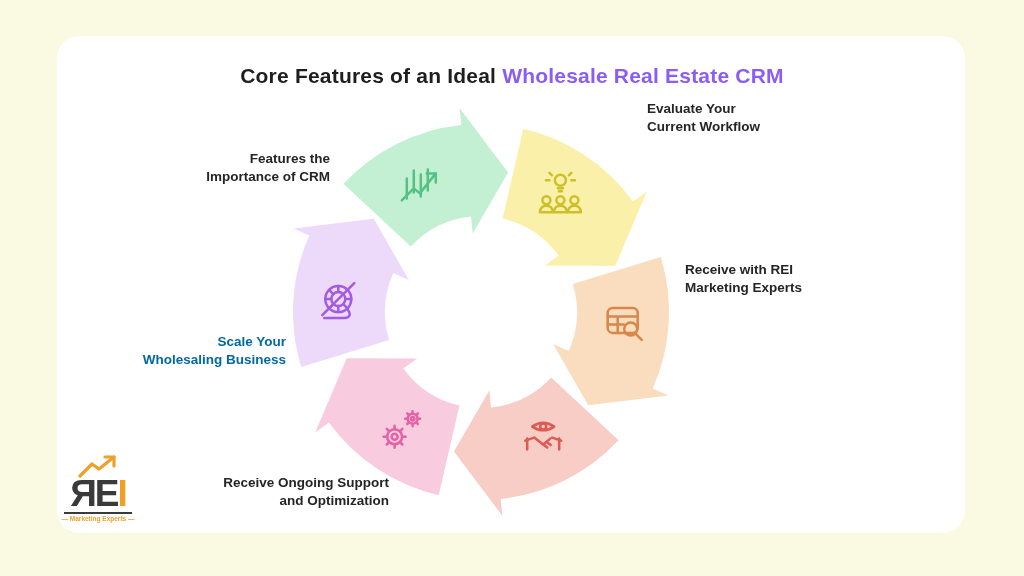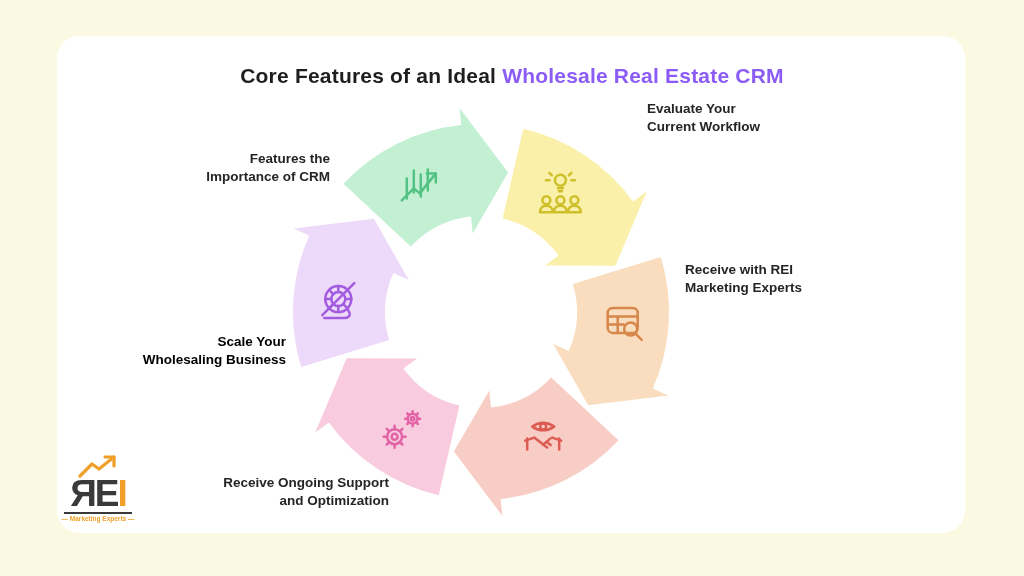--- a/index.html
+++ b/index.html
@@ -113,21 +113,21 @@
 </div>
 
 <div class="lbl" style="left: 628px; top: 455px; color: rgb(37, 37, 37);">
 </div>
 
 <div class="lbl r" style="right: 635px; top: 474px; color: rgb(37, 37, 37); margin-left: 20px;">
   <div>Receive Ongoing Support</div>
   <div>and Optimization</div>
 </div>
 
-<div class="lbl r" style="right: 738px; top: 333px; color: #000000;">
+<div class="lbl r" style="right: 738px; top: 333px; color: #0369a1;">
   <div>Scale Your</div>
   <div>Wholesaling Business</div>
 </div>
 
 <div class="logo">
   <svg class="logo-arrow" width="52" height="24" viewBox="0 0 52 24">
     <path d="M8 22 L20 10 L27 15 L42 3" fill="none" stroke="#F0A028" stroke-width="3.2" stroke-linecap="round" stroke-linejoin="round"></path>
     <path d="M33 3 H42 V12" fill="none" stroke="#F0A028" stroke-width="3.2" stroke-linecap="round" stroke-linejoin="round"></path>
   </svg>
   <div class="logo-letters"><span>ЯE</span><span class="logo-i">I</span></div>

